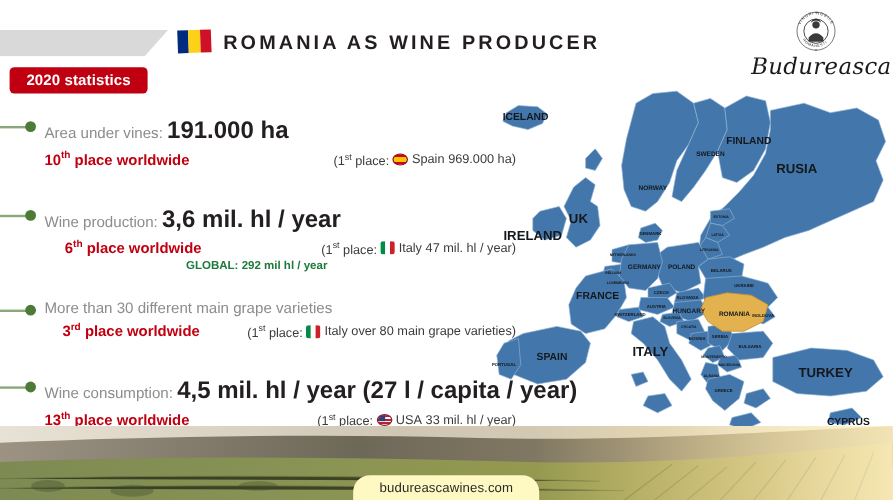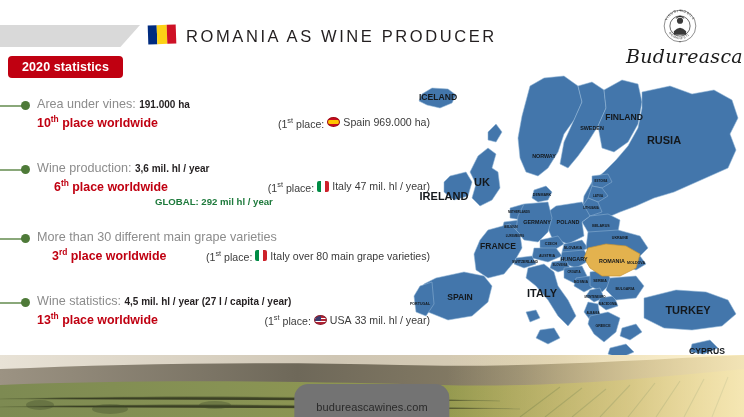--- a/index.html
+++ b/index.html
@@ -38,21 +38,21 @@
     width: 28px; height: 19px;
     display: flex;
     transform: rotate(-2deg);
   }
   .ro-flag span { flex: 1 1 33.33%; }
   .ro-flag .b { background: #002b7f; }
   .ro-flag .y { background: #fcd116; }
   .ro-flag .r { background: #ce1126; }
   .title {
     position: absolute; left: 186px; top: 27px;
-    font-size: 16.5px; font-weight: normal;
+    font-size: 16.5px; font-weight: bold;
     letter-spacing: 2.6px;
     color: #231f20;
     white-space: nowrap;
   }
 
   
   .logo {
     position: absolute; right: 10px; top: 4px;
     width: 108px; height: 64px;
     text-align: center;
@@ -81,21 +81,21 @@
     border-radius: 50%;
     background: #4e7a38;
   }
   .bullet-body { padding-left: 37px; }
   .line-main {
     font-size: 12.6px;
     color: #8c8c8c;
     line-height: 1.35;
     white-space: nowrap;
   }
-  .line-main b { color: #231f20; font-size: 10px; font-weight: bold; }
+  .line-main b { color: #231f20; font-size: 20px; font-weight: bold; }
   .line-sub {
     margin-top: 1px;
     display: flex; align-items: baseline;
     white-space: nowrap;
     justify-content: space-between;
   }
   .rank {
     color: #c00011; font-weight: bold; font-size: 12.4px;
     margin-left: 3px;
   }
@@ -154,23 +154,23 @@
 
   
   .photo {
     position: absolute; left: 0; bottom: 0;
     width: 744px; height: 62px;
     overflow: hidden;
   }
   .footer-badge {
     position: absolute; left: 50%; bottom: 0;
     transform: translateX(-50%);
-    background: #737373;
+    background: #fef9c3;
     border-radius: 14px 14px 0 0;
-    padding: 17px 22px 4px;
+    padding: 5px 22px 4px;
     font-size: 11px;
     color: #2a2a2a;
     letter-spacing: .1px;
     white-space: nowrap;
   }
 </style>
 </head>
 <body>
 
 <div id="page">
@@ -276,21 +276,21 @@
           </span>
         </div>
       </div>
     </div>
 
     <div class="bullet">
       <div class="bullet-connector"></div>
       <div class="bullet-dot"></div>
       <div class="bullet-body">
         <div class="line-main">
-          <span>Wine statistics:</span>
+          <span>Wine consumption:</span>
           <b>4,5 mil. hl / year (27 l / capita / year)</b>
         </div>
         <div class="line-sub">
           <span class="rank" style="margin-left:0;"><span>13</span><sup>th</sup> <span>place worldwide</span></span>
           <span class="paren" style="margin-left:10px;">
             <span><span>(1</span><sup>st</sup> <span>place:</span></span>
             <span class="mini-flag flag-us"></span>
             <span>USA</span>
             <span>33 mil. hl / year)</span>
           </span>

